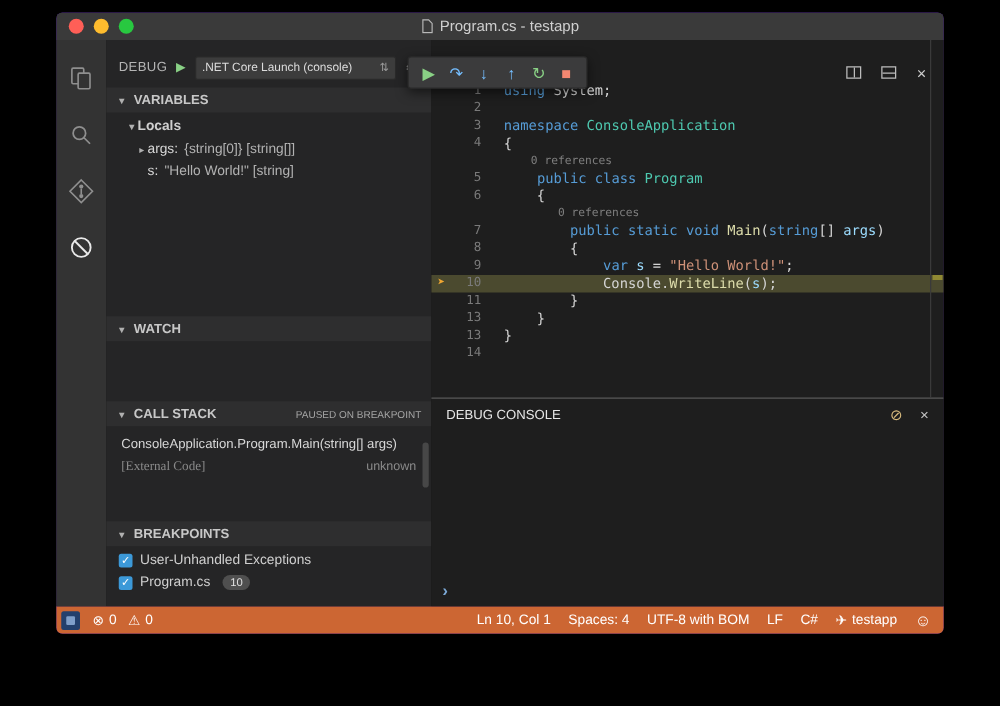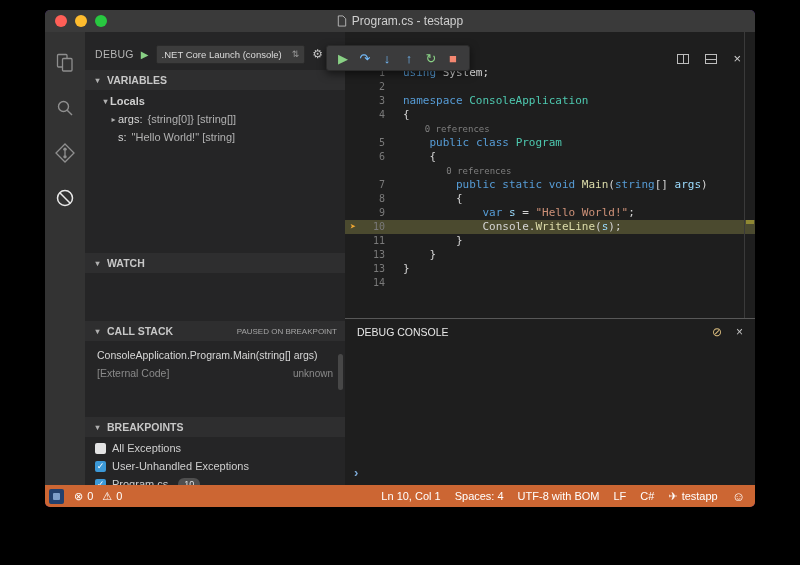--- a/index.html
+++ b/index.html
@@ -20,21 +20,21 @@
 
   
   .main { display:flex; height:453px; position:relative; background:#1e1e1e; }
 
   .activitybar { width:40px; background:#333333; display:flex; flex-direction:column; align-items:center; padding-top:8px; flex:0 0 40px; }
   .act-item { width:40px; height:45px; display:flex; align-items:center; justify-content:center; color:#8f8f8f; }
   .act-item.active { color:#e9e9e9; }
 
   
   .sidebar { width:260px; flex:0 0 260px; background:#252526; position:relative; overflow:hidden; color:#cfcfcf; }
-  .debug-controls { position:absolute; top:12px; left:10px; right:22px; height:20px; display:flex; align-items:center; gap:7px; }
+  .debug-controls { position:absolute; top:12px; left:10px; right:10px; height:20px; display:flex; align-items:center; gap:7px; }
   .debug-label { font-size:10.5px; color:#b5b5b5; letter-spacing:.3px; }
   .start-icon { color:#89D185; font-size:10px; }
   .config-select { flex:1; height:19px; background:#3c3c3c; border:1px solid #2a2a2a; border-radius:2px;
                    display:flex; align-items:center; padding:0 5px; font-size:9.5px; color:#dcdcdc; }
   .config-select .cfg { flex:1; white-space:nowrap; overflow:hidden; }
   .updown { color:#9a9a9a; font-size:9px; }
   .gear { color:#c5c5c5; font-size:12px; }
 
   .sec-header { position:absolute; left:0; right:0; height:20px; background:#2e2e2f;
                 display:flex; align-items:center; gap:5px; padding:0 8px;
@@ -43,21 +43,21 @@
   .cs-status { margin-left:auto; font-weight:normal; font-size:8px; color:#a5a5a5; }
 
   .tree-row { height:18px; display:flex; align-items:center; font-size:11px; color:#cfcfcf; }
   .locals-row { position:absolute; left:0; right:0; padding-left:16px; font-weight:bold; }
   .list { position:absolute; left:0; right:0; }
   .var-row { padding-left:24px; }
   .var-name { color:#d7d7d7; }
   .var-value { color:#b2b2b2; margin-left:5px; }
   .frame-row { padding:0 12px;align-items:flex-end; }
   .frame-label { flex:1; white-space:nowrap; overflow:hidden; font-size:10.5px; color:#d7d7d7; }
-  .frame-row.dim .frame-label { color:#8a8a8a; }
+  .frame-row.dim .frame-label { color:#8a8a8a;font-family:Liberation Serif, serif; }
   .frame-meta { font-size:10px; color:#8a8a8a; padding-left:6px; }
   .bp-row { padding:0 10px; gap:6px; }
   .checkbox { flex:0 0 11px; width:11px; height:11px; background:#e3e3e3; border-radius:2px;
               font-size:9px; line-height:11px; text-align:center; color:#fff; }
   .checkbox.checked { background:var(--chk,#3C99D8); }
   .bp-badge { background:#4f4f4f; color:#e0e0e0; font-size:9px; border-radius:7px; padding:1px 6px; margin-left:4px; }
   .scroll-thumb { position:absolute; right:2px; top:322px; width:5px; height:36px; background:#474747; border-radius:3px; }
 
   
   .editor { flex:1; position:relative; background:#1e1e1e; overflow:hidden; }
@@ -210,24 +210,20 @@
             <span class="frame-meta">unknown</span>
           </div>
         </div>
 
       <div class="sec-header" style="top:385px">
         <span class="tw">▾</span>
         <span>BREAKPOINTS</span>
       </div>
       <div class="list" style="top:407px">
           <div class="tree-row bp-row">
-            <span class="checkbox"></span>
-            <span class="bp-label">All Exceptions</span>
-          </div>
-          <div class="tree-row bp-row">
             <span class="checkbox checked">✓</span>
             <span class="bp-label">User-Unhandled Exceptions</span>
           </div>
           <div class="tree-row bp-row">
             <span class="checkbox checked">✓</span>
             <span class="bp-label">Program.cs</span>
             <span class="bp-badge">10</span>
           </div>
         </div>
 

